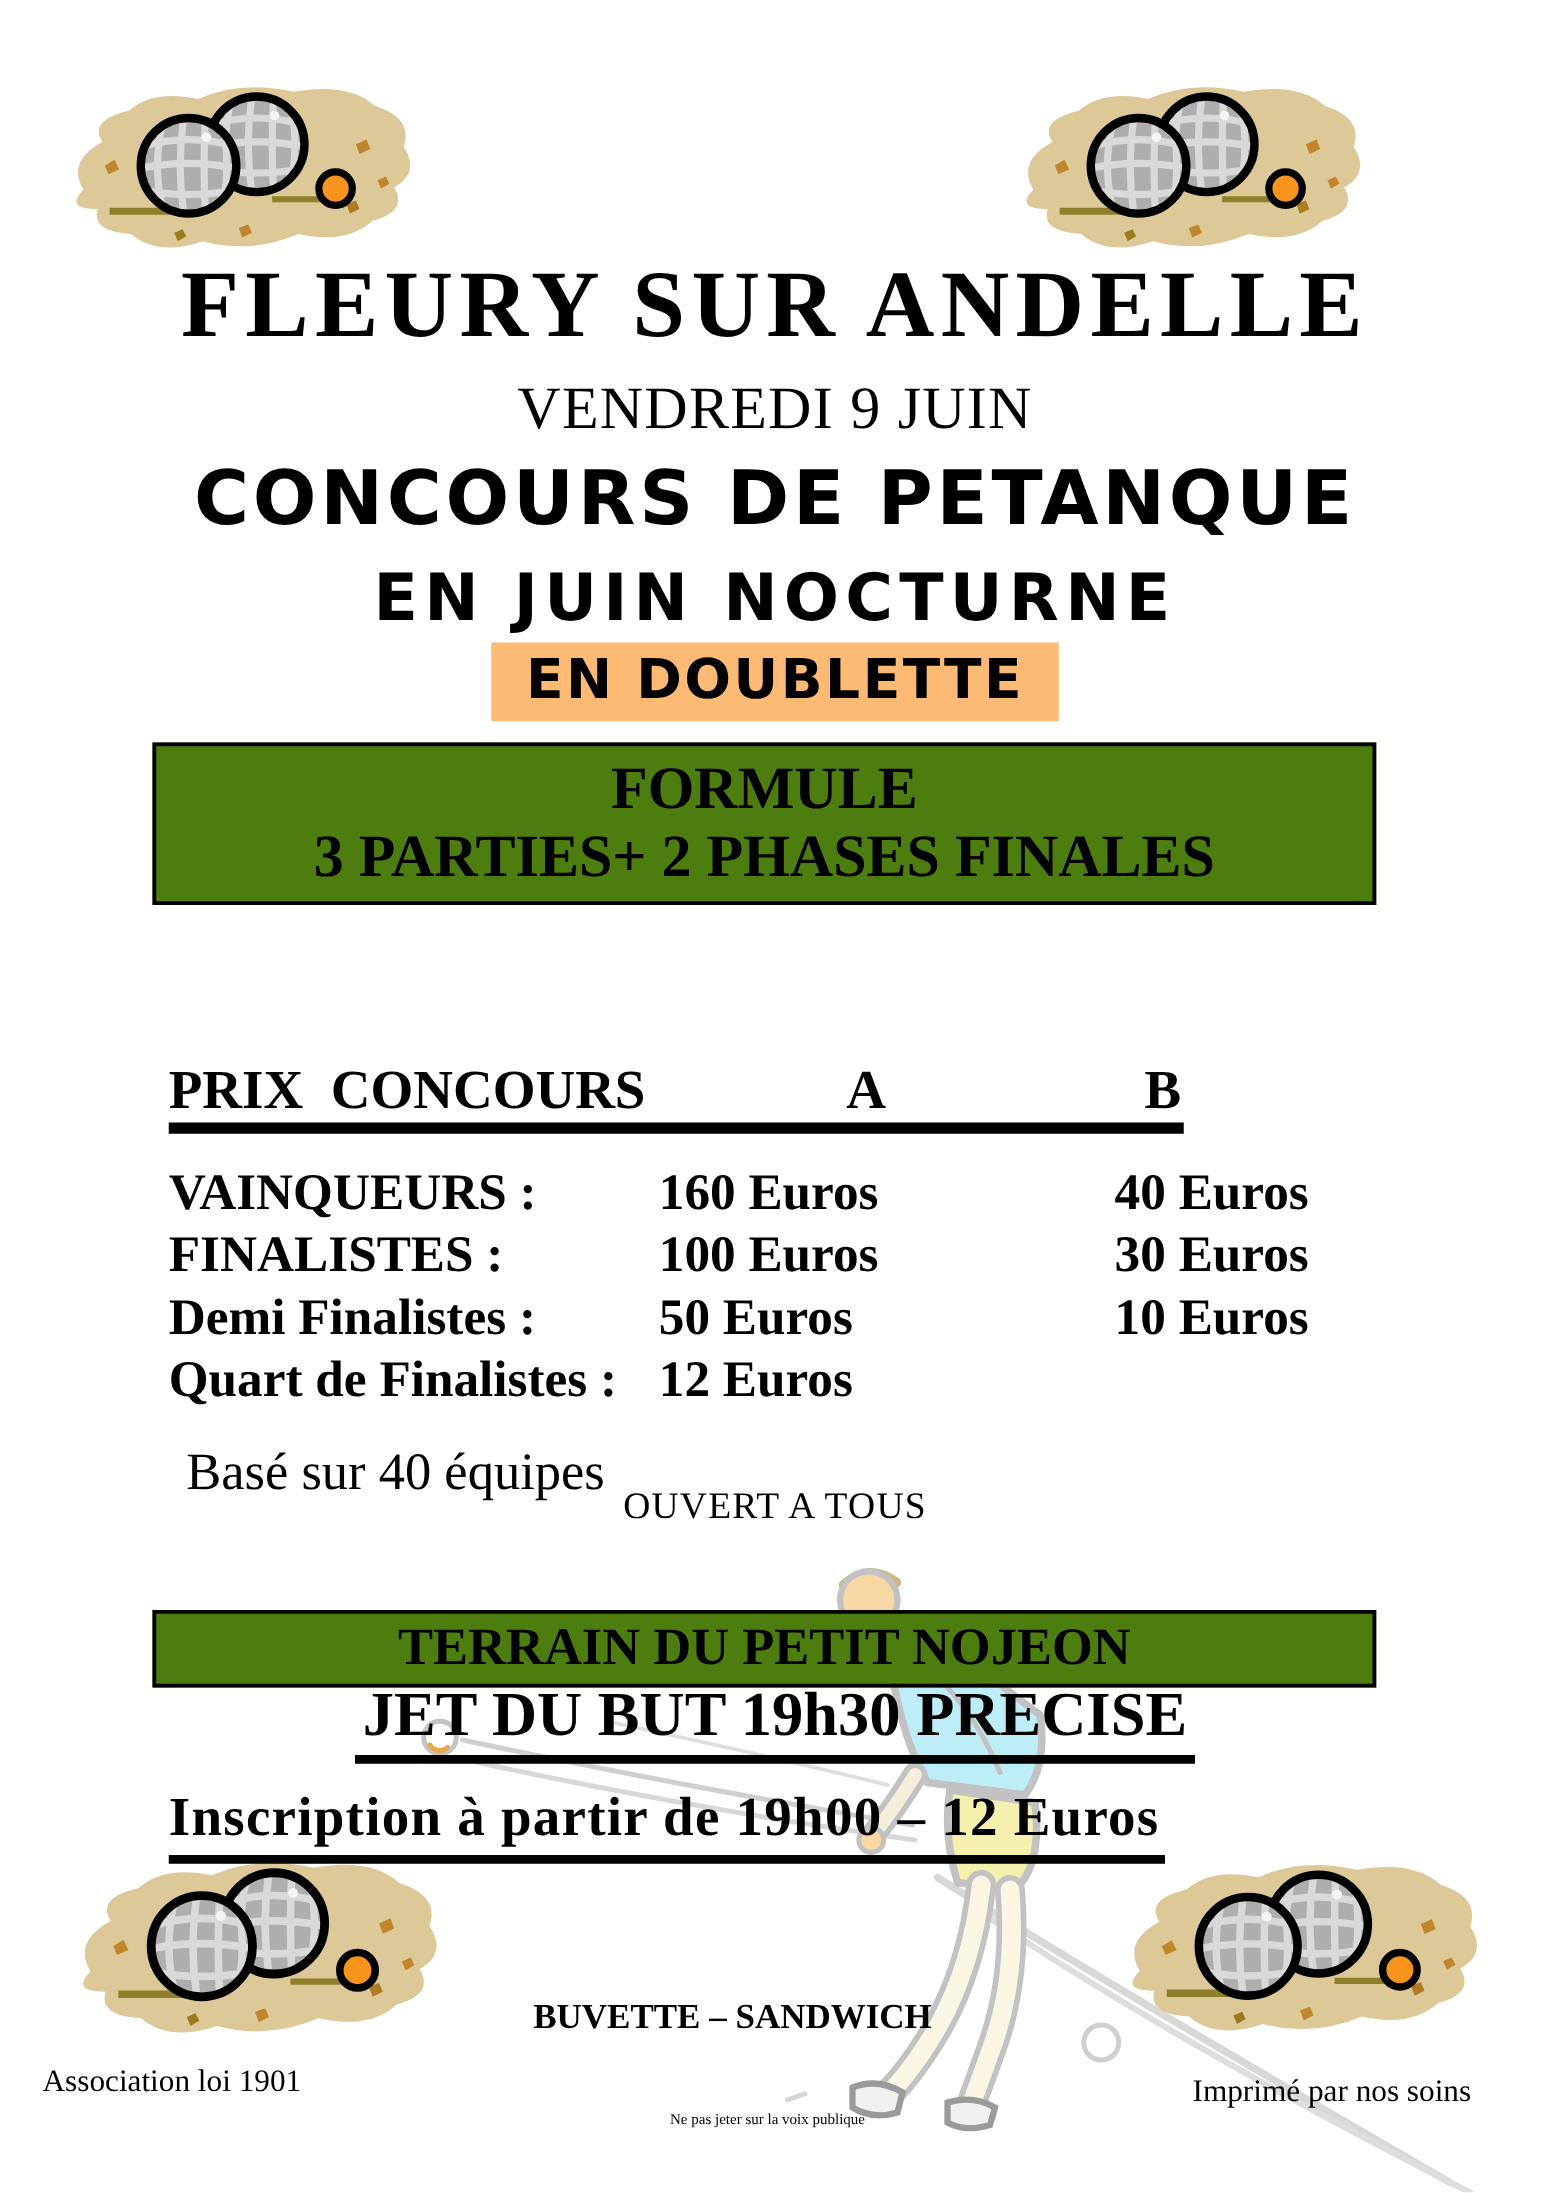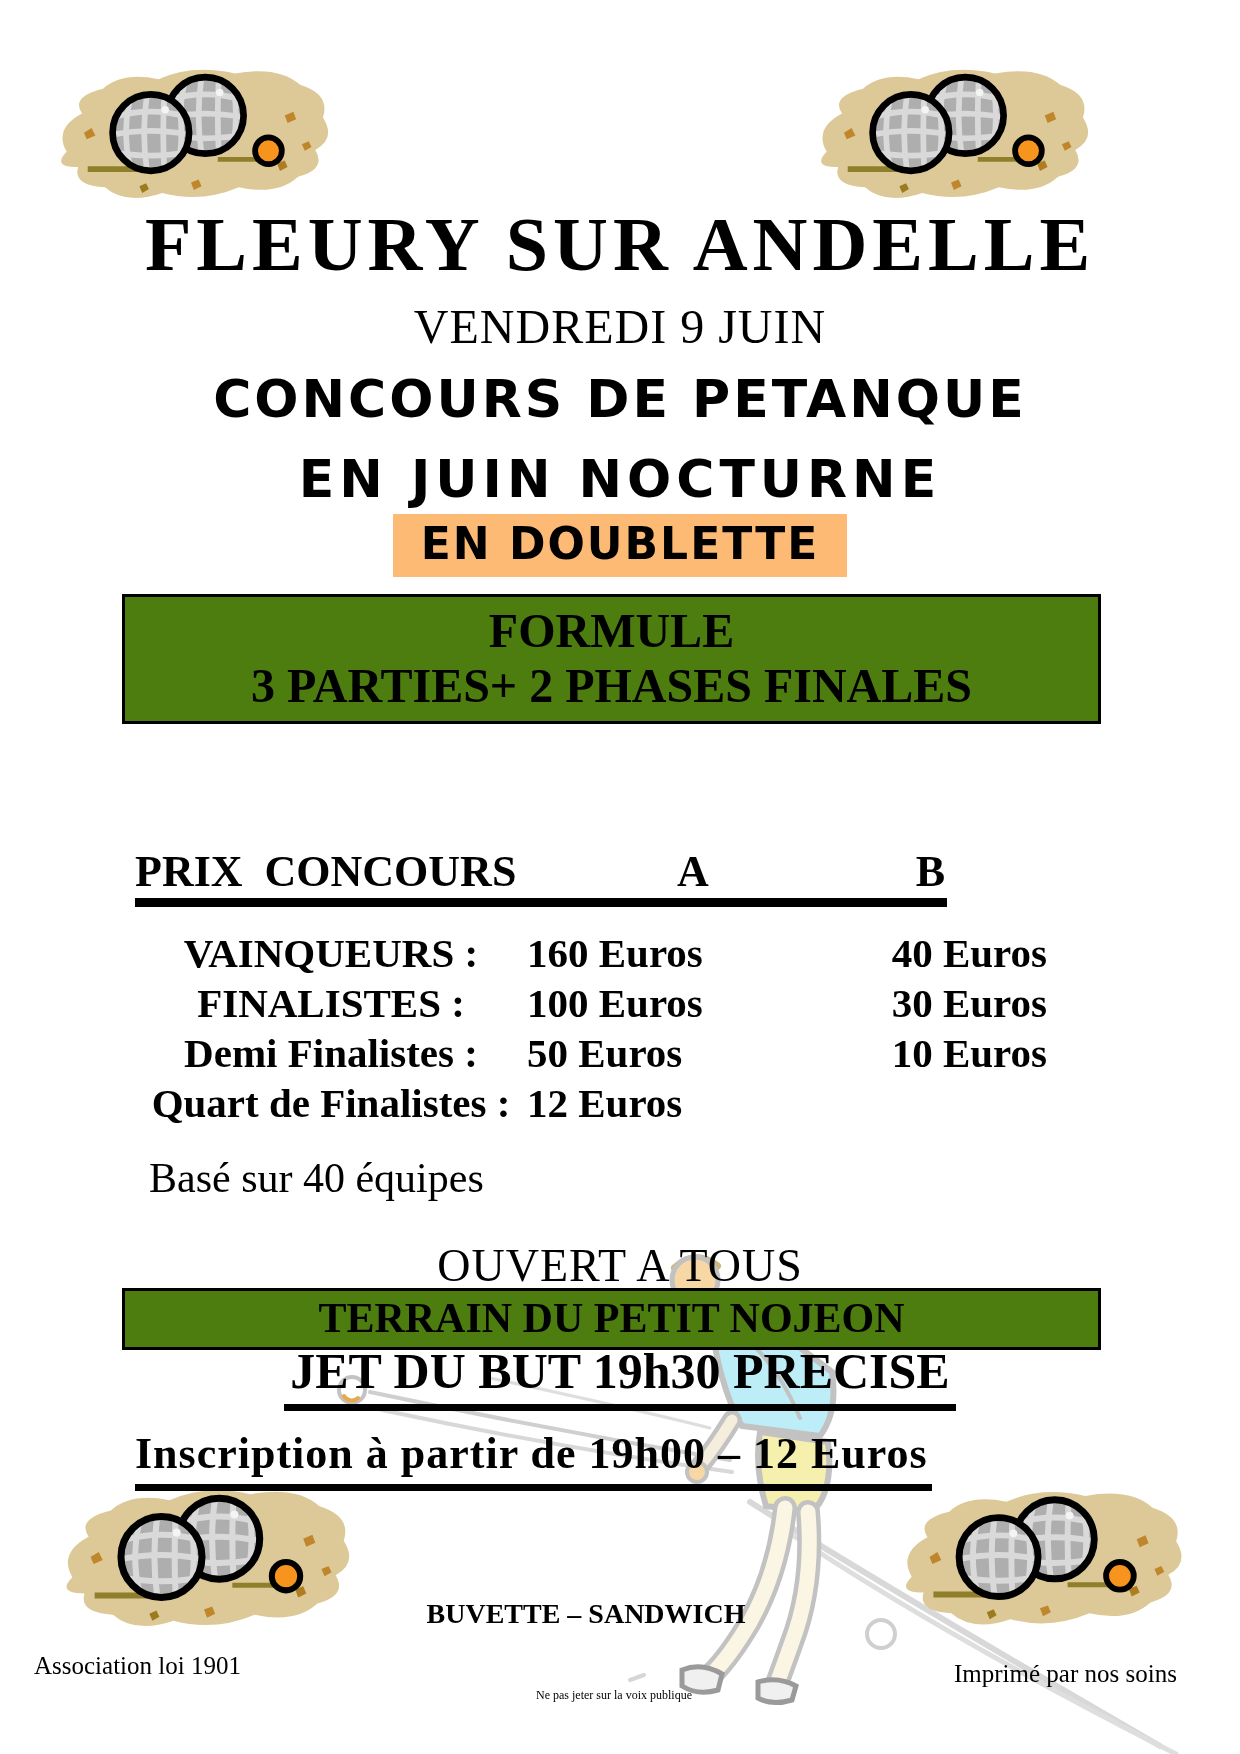--- a/index.html
+++ b/index.html
@@ -6,42 +6,42 @@
   body{
     width:1240px;height:1754px;position:relative;background:#ffffff;
     font-family:"Liberation Serif",serif;color:#000;overflow:hidden;
   }
   .abs{position:absolute}
   .centerline{left:0;width:1240px;text-align:center}
   .comic{font-family:"DejaVu Sans",sans-serif;font-weight:bold}
 
   .poster-title{top:194px;font-size:76px;font-weight:bold;letter-spacing:5px;line-height:100px;z-index:2}
   .date-line{top:299px;font-size:48px;font-weight:normal;letter-spacing:1px;line-height:56px;z-index:2}
-  .event-line{top:354px;font-size:52px;letter-spacing:3px;line-height:90px;z-index:2}
+  .event-line{top:354px;font-size:60px;letter-spacing:3px;line-height:90px;z-index:2}
   .subtitle-line{top:444px;font-size:52px;letter-spacing:5px;line-height:70px;z-index:2}
   .format-wrap{top:514px;z-index:2}
   .format-chip{display:inline-block;background:#fdba74;padding:4px 28px 8px 28px;font-size:44px;letter-spacing:2px}
 
   .graybox{left:122px;width:973px;background:#4d7c0f;border:3px solid #000;text-align:center;z-index:2}
   .formule-box{top:594px;padding:6px 0 8px 0}
   .formule-box .l1,.formule-box .l2{font-size:48px;font-weight:bold;line-height:55px}
 
   .prix-header{left:135px;top:846px;width:812px;height:52px;border-bottom:9px solid #000;z-index:2}
   .prix-header .lbl{position:absolute;left:0;top:0;font-size:44px;font-weight:bold;white-space:pre}
   .prix-header .colA{position:absolute;left:542px;top:0;font-size:44px;font-weight:bold}
   .prix-header .colB{position:absolute;right:2px;top:0;font-size:44px;font-weight:bold}
 
   .prize-table{left:135px;top:928px;width:912px;z-index:2}
   .prow{display:flex;line-height:50px;font-size:41px;font-weight:bold}
-  .prow .c-label{width:392px;text-align:center}
+  .prow .c-label{width:392px;text-align:left}
   .prow .c-a{width:256px;text-align:left}
   .prow .c-b{width:264px;text-align:right}
 
   .basis-note{left:149px;top:1154px;font-size:42px;z-index:2}
-  .open-line{top:1239px;font-size:46px;letter-spacing:1px;z-index:2}
+  .open-line{top:1188px;font-size:30px;letter-spacing:1px;z-index:2}
 
   .venue-box{top:1288px;padding:3px 0 5px 0}
   .venue-box .vl{font-size:42px;font-weight:bold}
 
   .jet-line{top:1342px;z-index:3}
   .jet-line .u{display:inline-block;font-size:50px;font-weight:bold;border-bottom:7px solid #000;padding:0 6px 4px 6px}
   .insc-line{left:135px;top:1428px;z-index:3}
   .insc-line .u{display:inline-block;font-size:44px;font-weight:bold;border-bottom:7px solid #000;padding:0 4px 5px 0;letter-spacing:1px}
 
   .buvette-line{left:-34px;top:1598px;width:1240px;text-align:center;font-size:28px;font-weight:bold;z-index:3}

